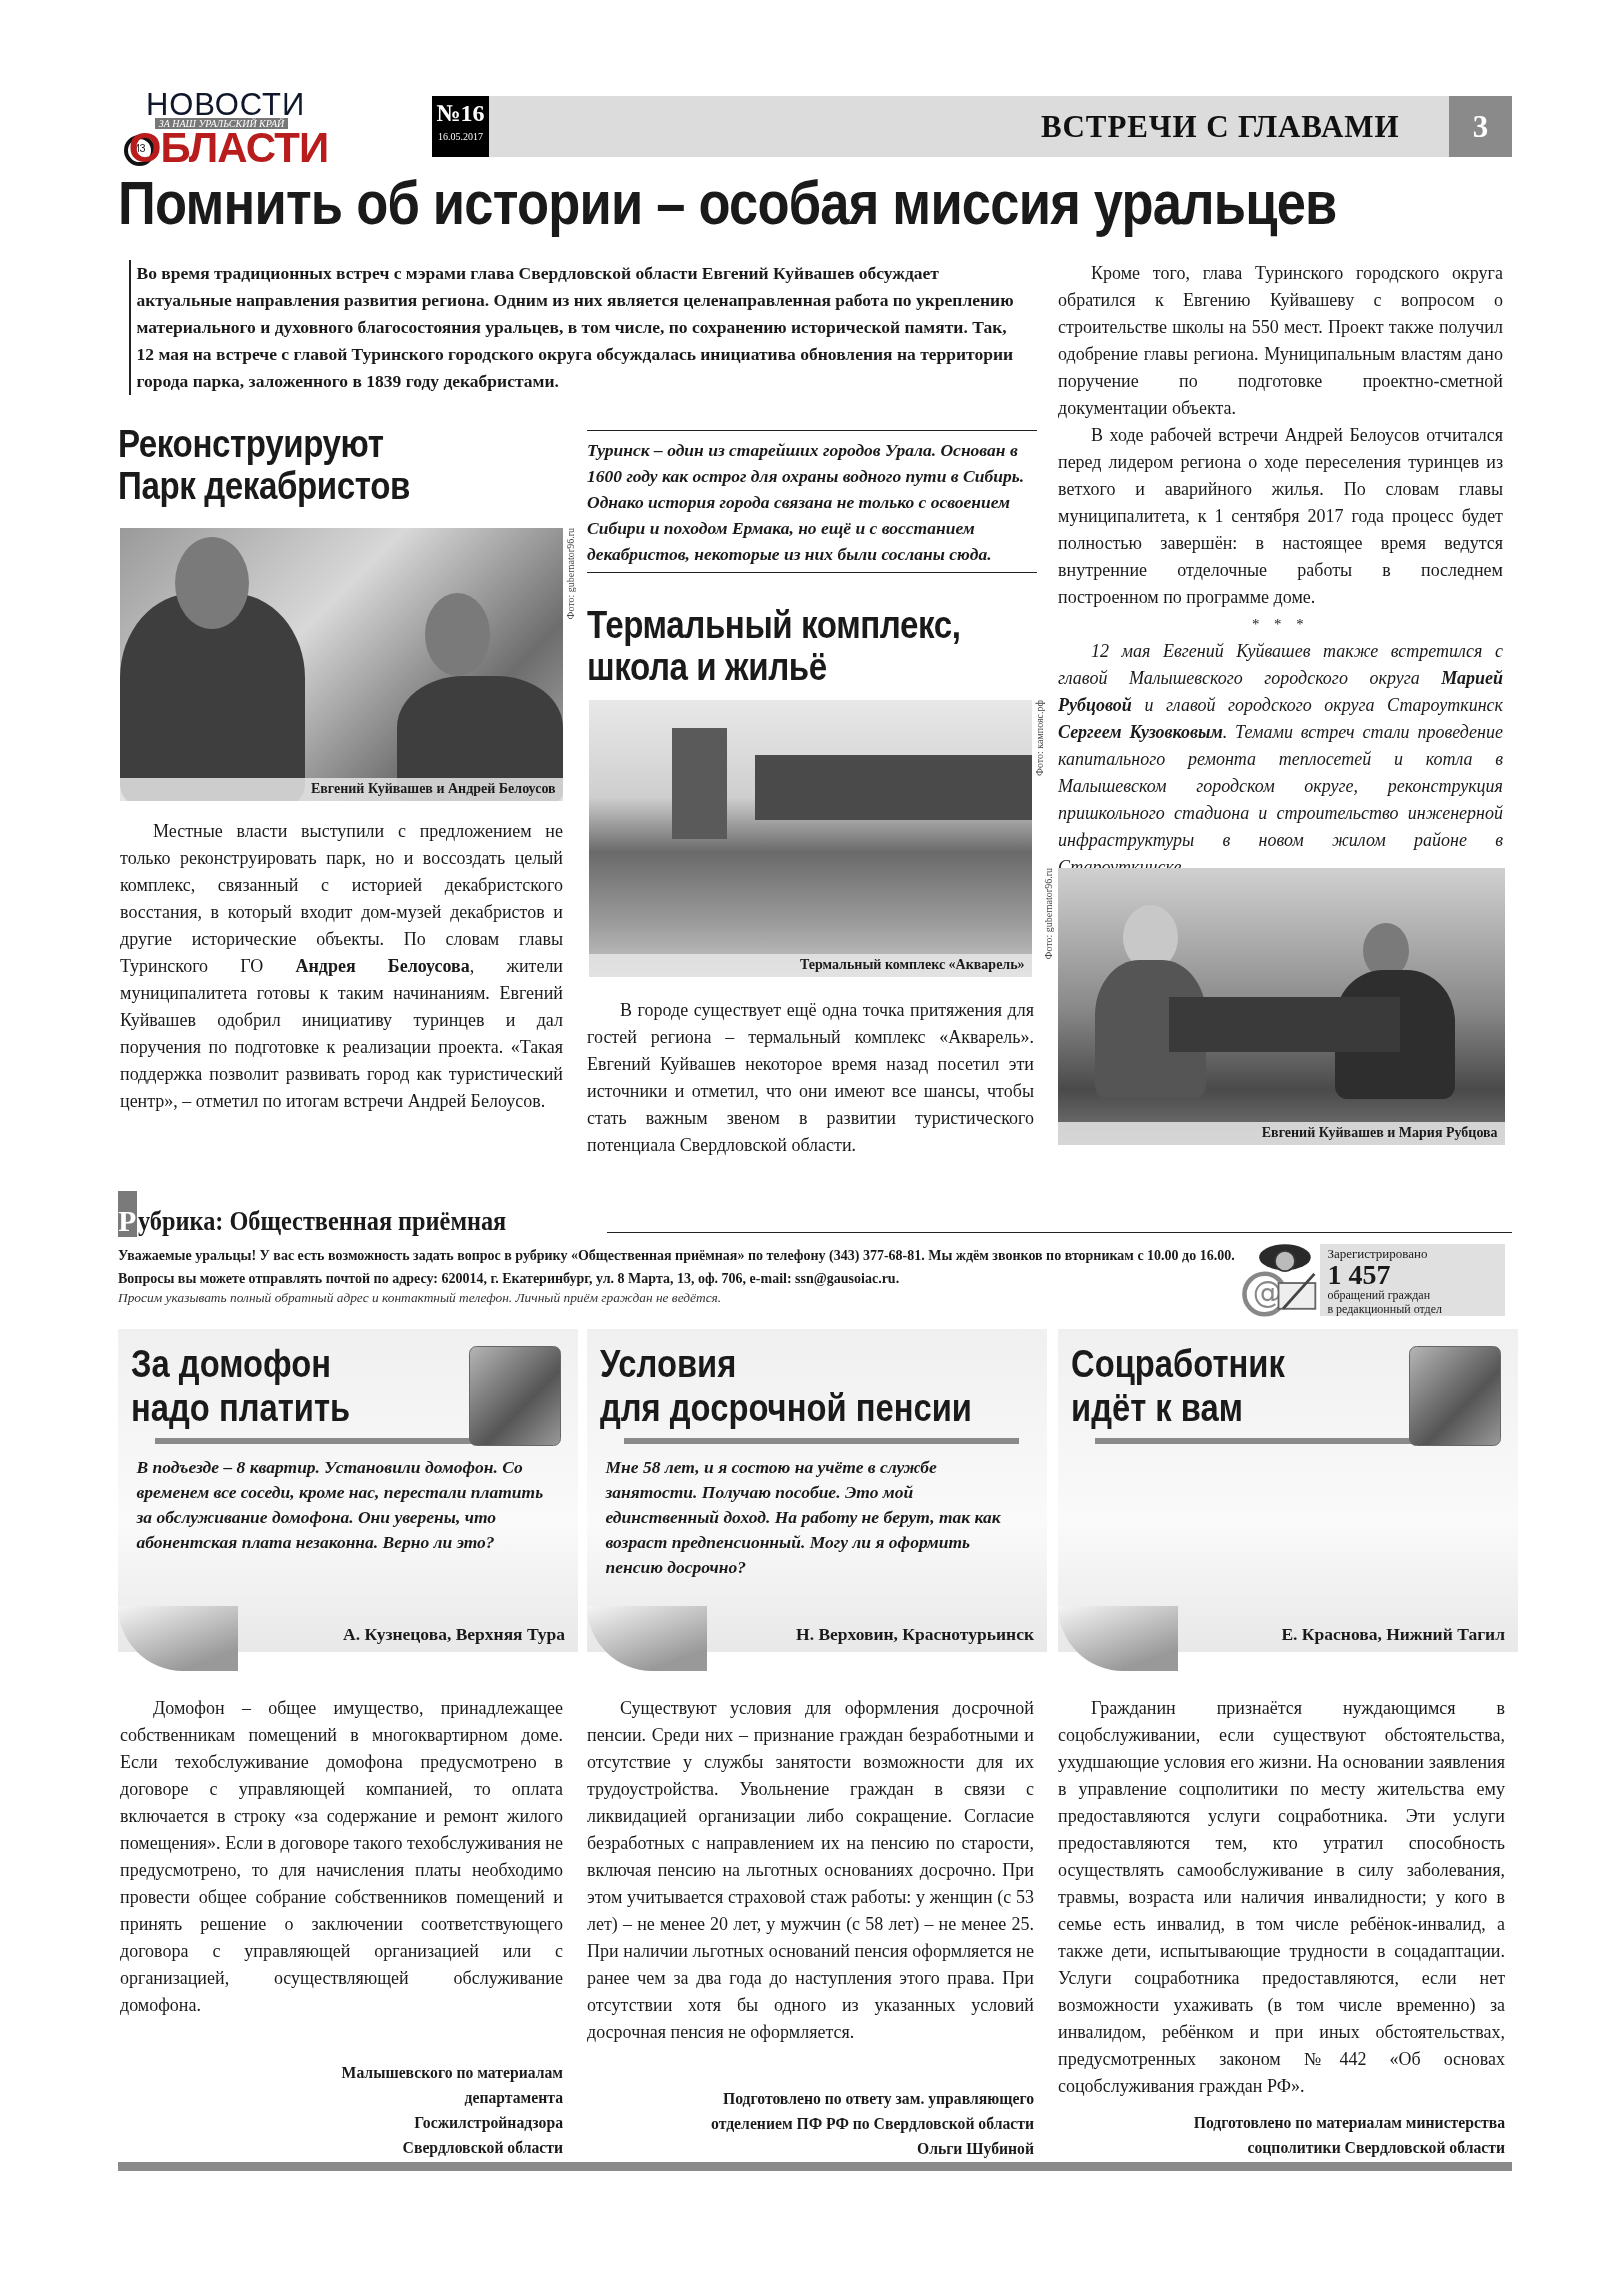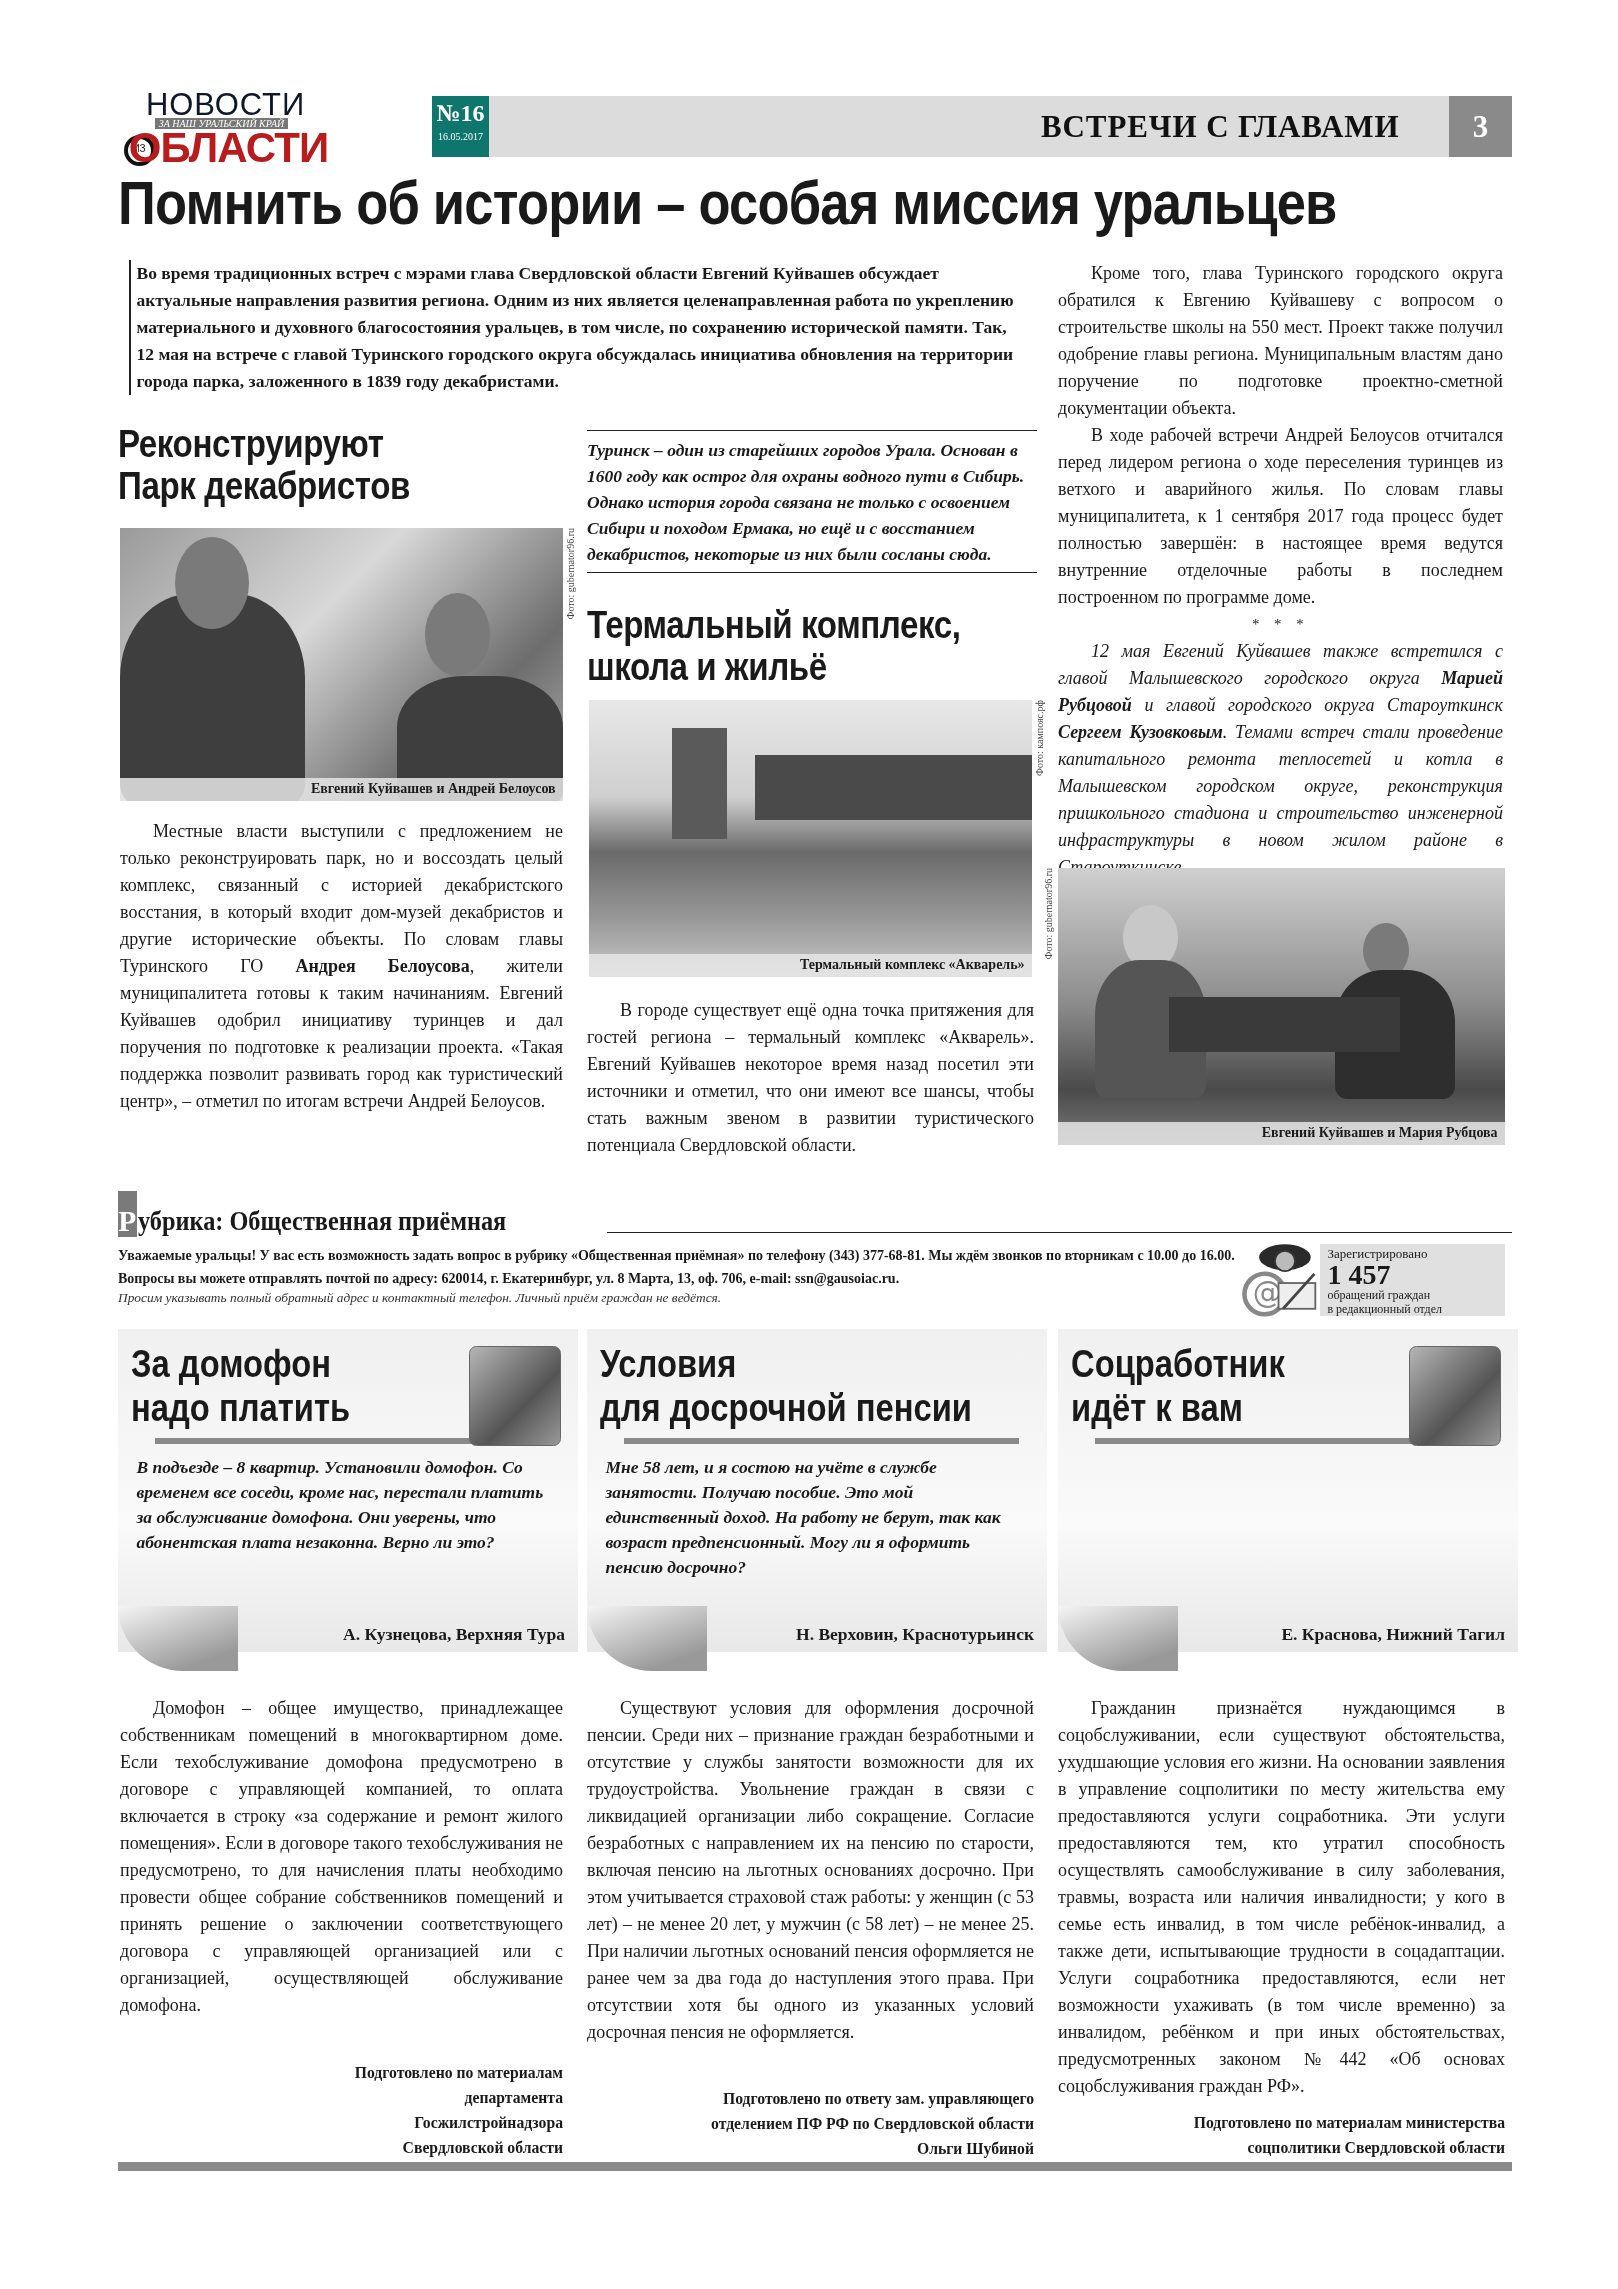--- a/index.html
+++ b/index.html
@@ -8,21 +8,21 @@
   .abs { position: absolute; }
 
   
   .masthead { left: 118px; top: 96px; width: 1394px; height: 61px; }
   .mast-bar { left: 314px; top: 0; width: 1080px; height: 61px; background: #dcdcdc; }
   .logo { left: 0; top: -9.2px; width: 305px; height: 79px; }
   .logo-top { position: absolute; left: 28px; top: 0; font-family: "Liberation Sans", sans-serif; font-size: 31px; color: #0f172a; letter-spacing: 0.9px; }
   .logo-sub { position: absolute; left: 37px; top: 31px; font-family: "Liberation Serif", serif; font-style: italic; font-size: 10px; color: #fff; background: #777; padding: 0 3.7px; }
   .logo-bottom { position: absolute; left: 0; top: 37px; font-family: "Liberation Sans", sans-serif; font-weight: bold; font-size: 42px; color: #b91c1c; letter-spacing: -0.9px; }
   .logo-iz { position: absolute; left: 5.5px; top: 48px; width: 31px; height: 31px; border: 4.6px solid #111; border-radius: 50%; font-size: 10px; text-align: center; line-height: 20px; font-family: "Liberation Sans", sans-serif; }
-  .issue-box { left: 314px; top: 0; width: 57px; height: 61px; background: #0f766e; color: #fff; text-align: center; }
+  .issue-box { left: 314px; top: 0; width: 57px; height: 61px; background: #000000; color: #fff; text-align: center; }
   .issue-num { font-weight: bold; font-size: 24px; line-height: 35px; display: block; }
   .issue-date { font-size: 10px; display: block; }
   .section-title { left: 923px; top: 13px; font-weight: bold; font-size: 31px; letter-spacing: 0.9px; color: #111; }
   .page-num { left: 1331px; top: 0; width: 63px; height: 61px; background: #8a8a8a; color: #fff; font-weight: bold; font-size: 31px; text-align: center; line-height: 61px; }
 
   .headline { left: 118px; top: 168px; width: 1394px; font-family: "Liberation Sans", sans-serif; font-weight: bold; font-size: 61px; letter-spacing: -0.9px; transform: scaleX(0.86); transform-origin: left top; white-space: nowrap; }
 
   .lead { left: 129px; top: 260px; width: 886px; font-weight: bold; font-size: 17.5px; line-height: 27px; border-left: 2.8px solid #222; padding-left: 5.5px; }
 
   .col-text { font-size: 18px; line-height: 27px; text-align: justify; hyphens: auto; }
@@ -199,21 +199,21 @@
   <p>Домофон – общее имущество, принадлежащее собственникам помещений в многоквартирном доме. Если техобслуживание домофона предусмотрено в договоре с управляющей компанией, то оплата включается в строку «за содержание и ремонт жилого помещения». Если в договоре такого техобслуживания не предусмотрено, то для начисления платы необходимо провести общее собрание собственников помещений и принять решение о заключении соответствующего договора с управляющей организацией или с организацией, осуществляющей обслуживание домофона.</p>
 </div>
 <div class="abs col-text" style="left:587px; top:1695px; width:447px;">
   <p>Существуют условия для оформления досрочной пенсии. Среди них – признание граждан безработными и отсутствие у службы занятости возможности для их трудоустройства. Увольнение граждан в связи с ликвидацией организации либо сокращение. Согласие безработных с направлением их на пенсию по старости, включая пенсию на льготных основаниях досрочно. При этом учитывается страховой стаж работы: у женщин (с 53 лет) – не менее 20 лет, у мужчин (с 58 лет) – не менее 25. При наличии льготных оснований пенсия оформляется не ранее чем за два года до наступления этого права. При отсутствии хотя бы одного из указанных условий досрочная пенсия не оформляется.</p>
 </div>
 <div class="abs col-text" style="left:1058px; top:1695px; width:447px;">
   <p>Гражданин признаётся нуждающимся в соцобслуживании, если существуют обстоятельства, ухудшающие условия его жизни. На основании заявления в управление соцполитики по месту жительства ему предоставляются услуги соцработника. Эти услуги предоставляются тем, кто утратил способность осуществлять самообслуживание в силу заболевания, травмы, возраста или наличия инвалидности; у кого в семье есть инвалид, в том числе ребёнок-инвалид, а также дети, испытывающие трудности в соцадаптации. Услуги соцработника предоставляются, если нет возможности ухаживать (в том числе временно) за инвалидом, ребёнком и при иных обстоятельствах, предусмотренных законом №442 «Об основах соцобслуживания граждан РФ».</p>
 </div>
 
 <div class="abs credit" style="left:120px; top:2060px; width:443px;">
-  <div>Подготовлено по материалам</div>
+  <div>Малышевского по материалам</div>
   <div>департамента</div>
   <div>Госжилстройнадзора</div>
   <div>Свердловской области</div>
 </div>
 <div class="abs credit" style="left:587px; top:2086px; width:447px;">
   <div>Подготовлено по ответу зам. управляющего</div>
   <div>отделением ПФ РФ по Свердловской области</div>
   <div>Ольги Шубиной</div>
 </div>
 <div class="abs credit" style="left:1058px; top:2110px; width:447px;">

